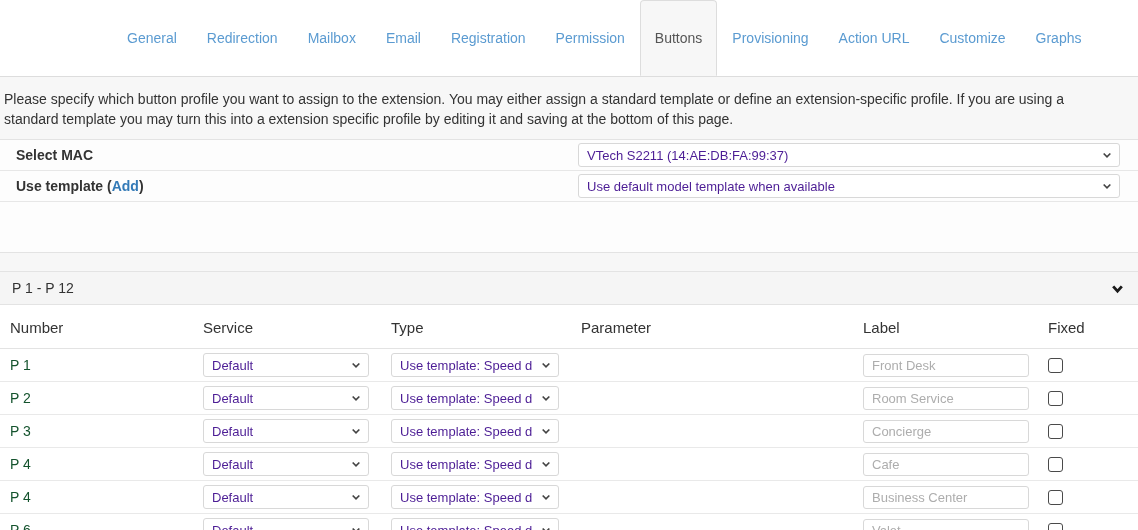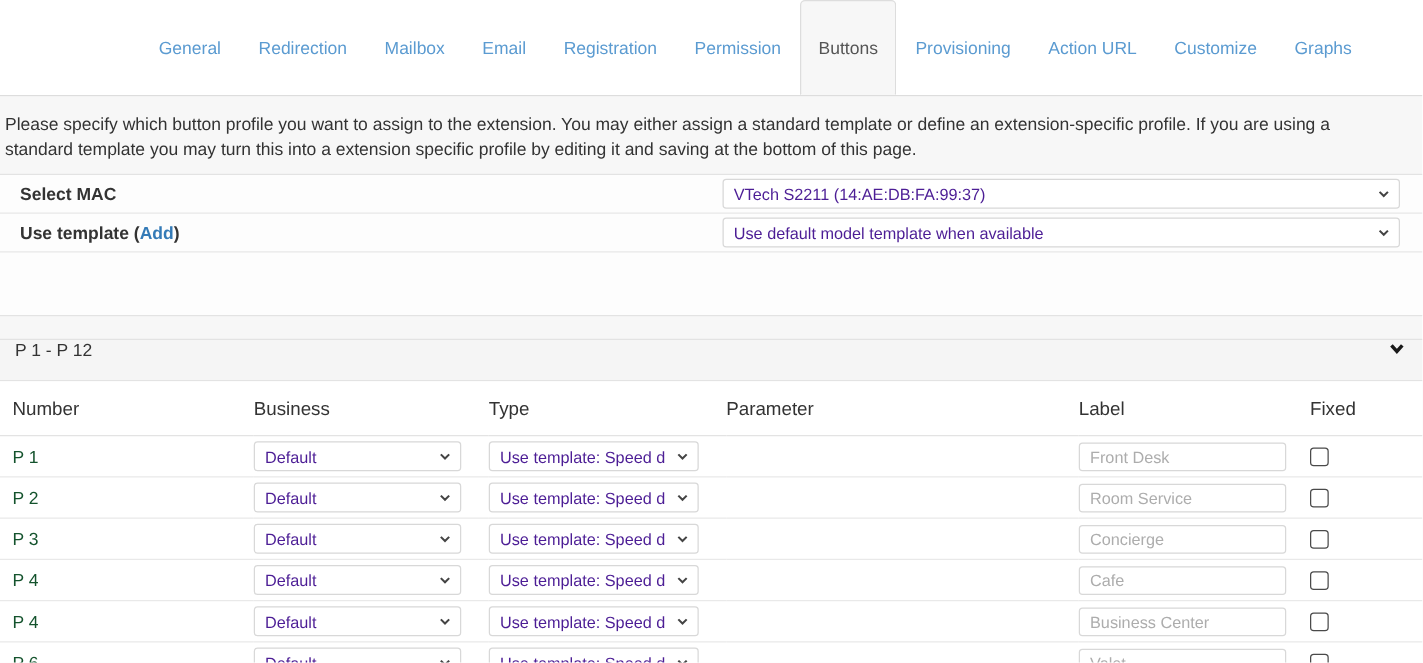--- a/index.html
+++ b/index.html
@@ -119,21 +119,21 @@
   }
 
   
   .grouppanel { margin: 0; }
   .group-head {
     background: #f5f5f5;
     border-top: 1px solid #e3e3e3;
     border-bottom: 1px solid #e3e3e3;
     height: 34px;
     display: flex;
-    align-items: flex-start;
+    align-items: center;
     padding: 0 14px 0 12px;
     font-size: 14px;
     color: #333333;
     cursor: pointer;
     gap: 36px;
   }
   .group-head .title { flex: 1; }
   .group-head .chev-big { width: 13px; height: 13px; color: #1a1a1a; }
 
   table.btntbl {
@@ -259,21 +259,21 @@
       <span class="title">P 1 - P 12</span>
       <svg class="chev-big" viewBox="0 0 12 12" fill="none" stroke="currentColor" stroke-width="2.6">
           <path d="M2 4 L6 8.4 L10 4"></path>
         </svg>
     </div>
 
     <table class="btntbl">
       <thead>
         <tr>
           <th class="c-num">Number</th>
-          <th class="c-ident">Business</th>
+          <th class="c-ident">Service</th>
           <th class="c-type">Type</th>
           <th class="c-param">Parameter</th>
           <th class="c-label">Label</th>
           <th class="c-fixed">Fixed</th>
         </tr>
       </thead>
       <tbody id="tbody">
           <tr>
             <td class="c-num">P 1</td>
             <td class="c-ident"><span class="selwrap" style="display:inline-block;width:166px;position:relative;"><select class="ctl sel-sm sel-ident"><option>Default</option></select><svg class="chev" viewBox="0 0 12 12" fill="none" stroke="currentColor" stroke-width="2">

